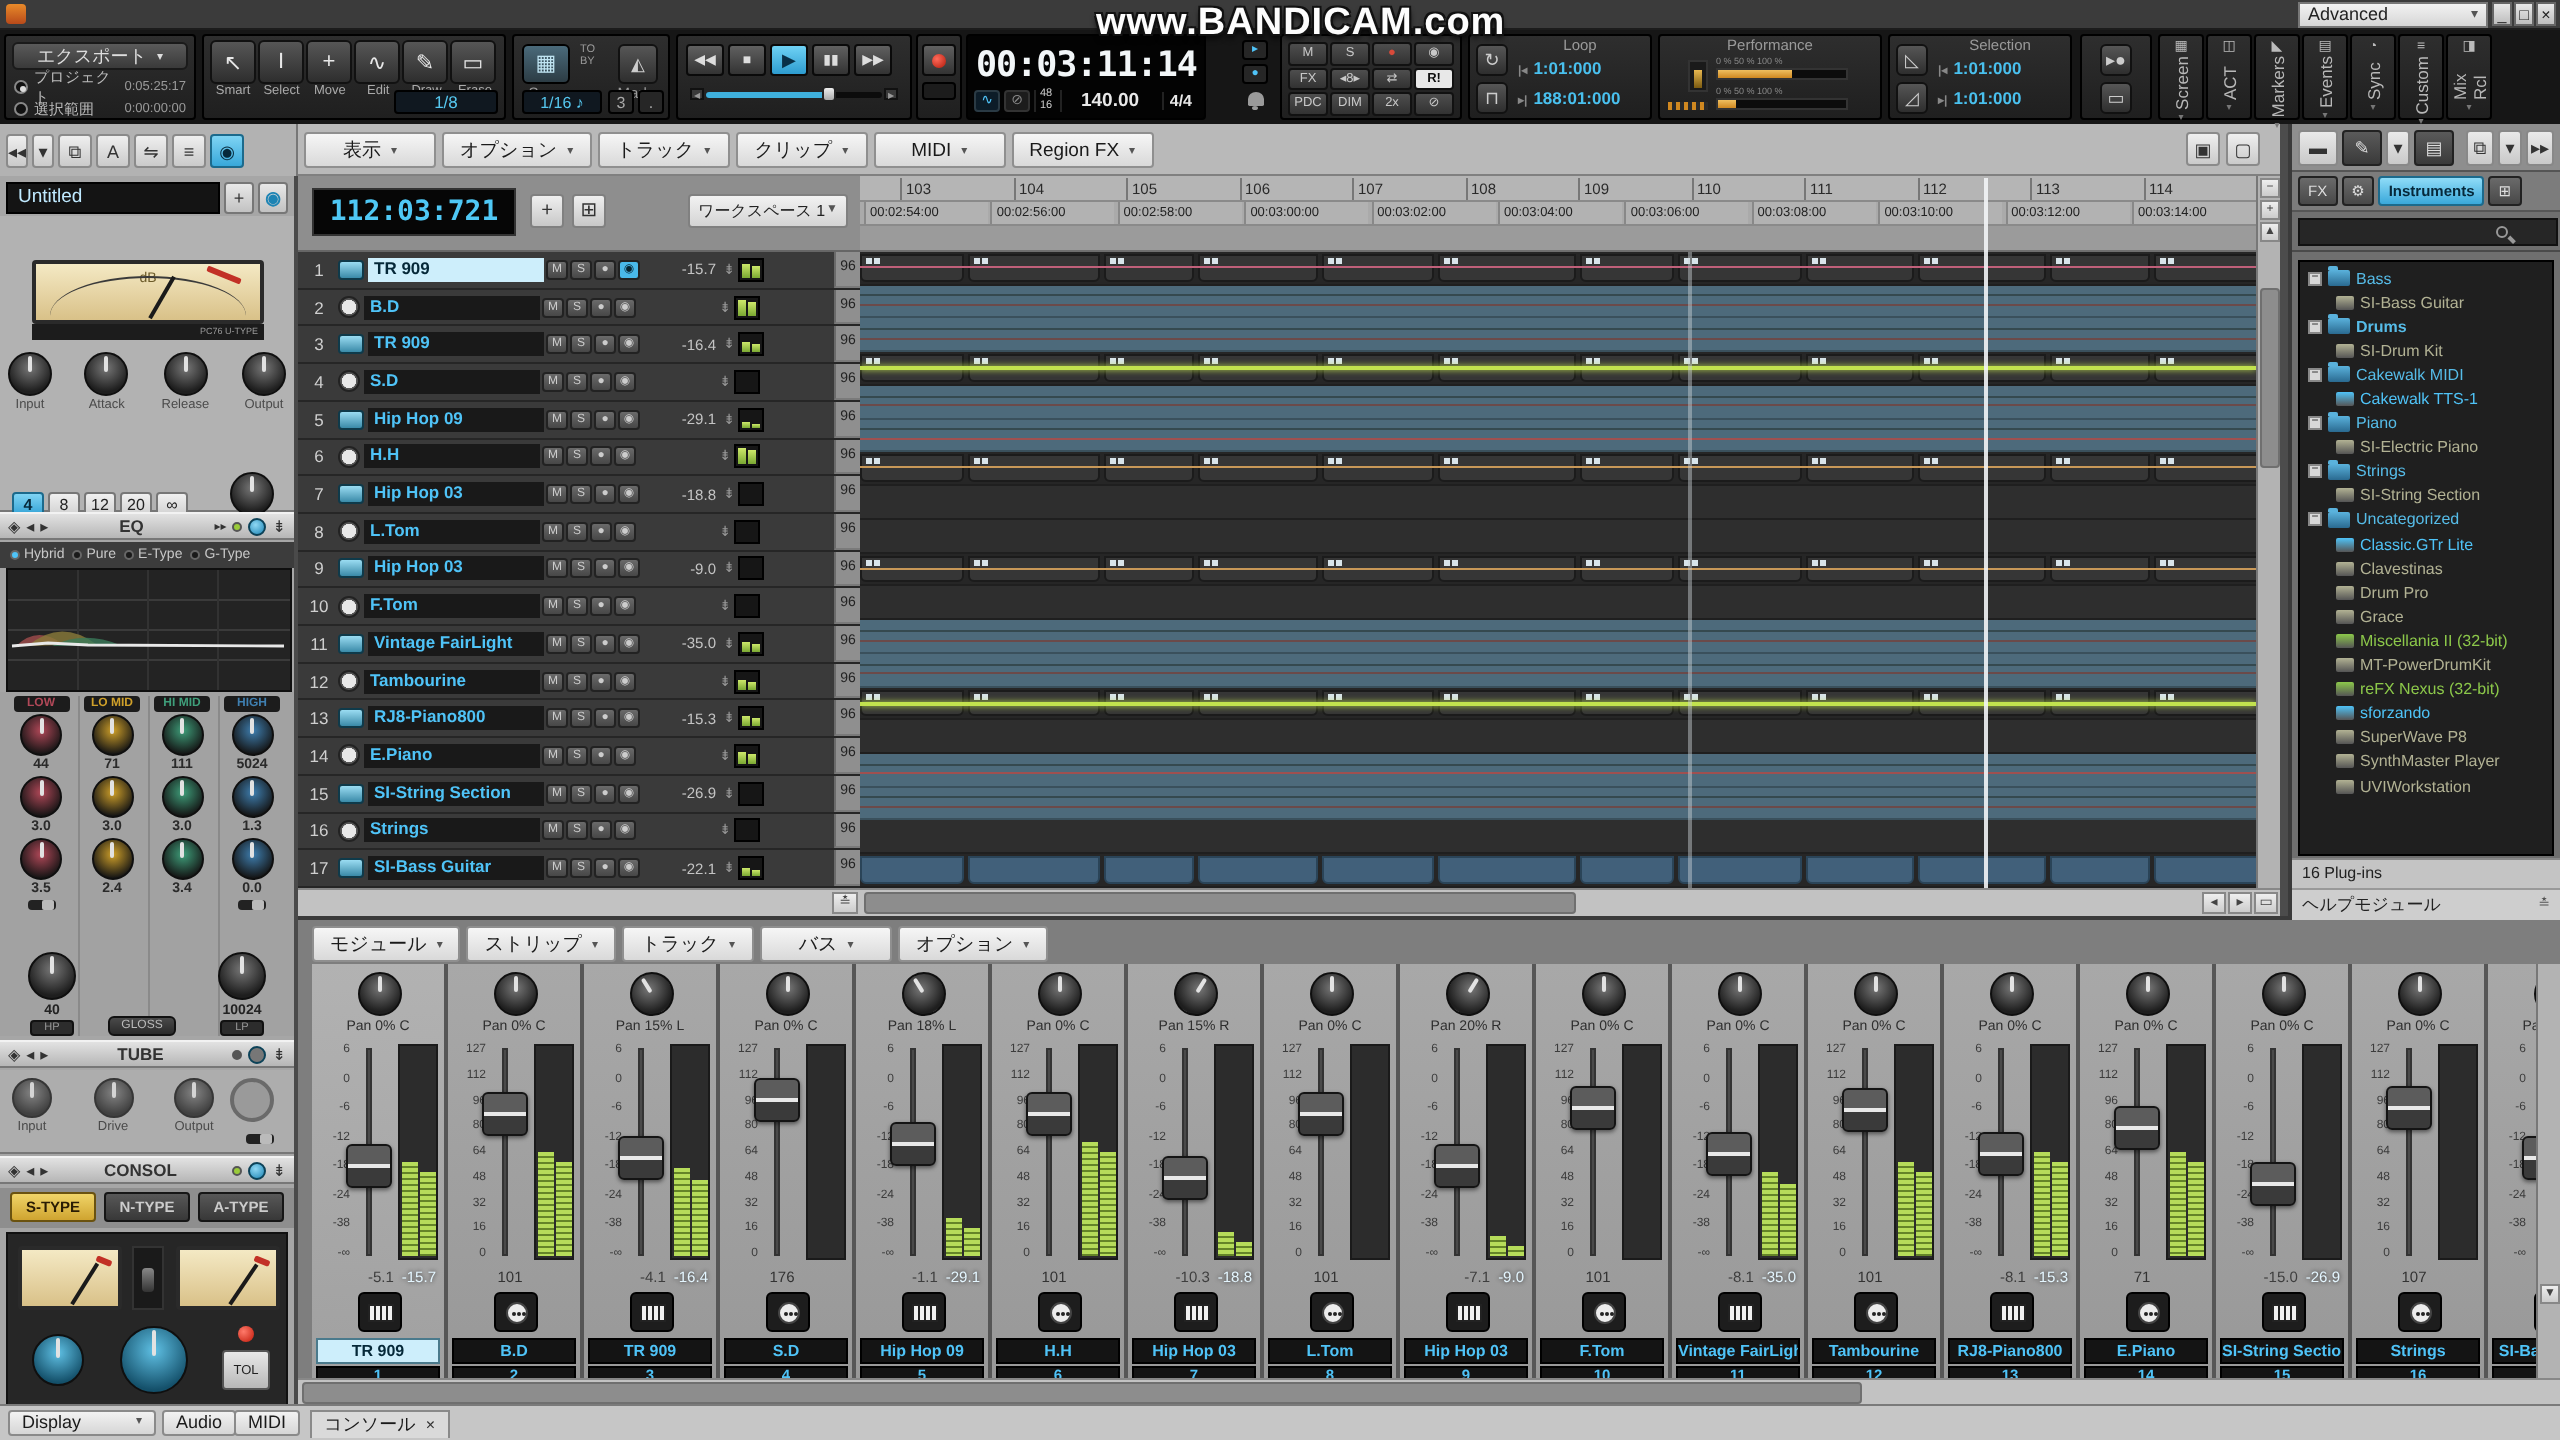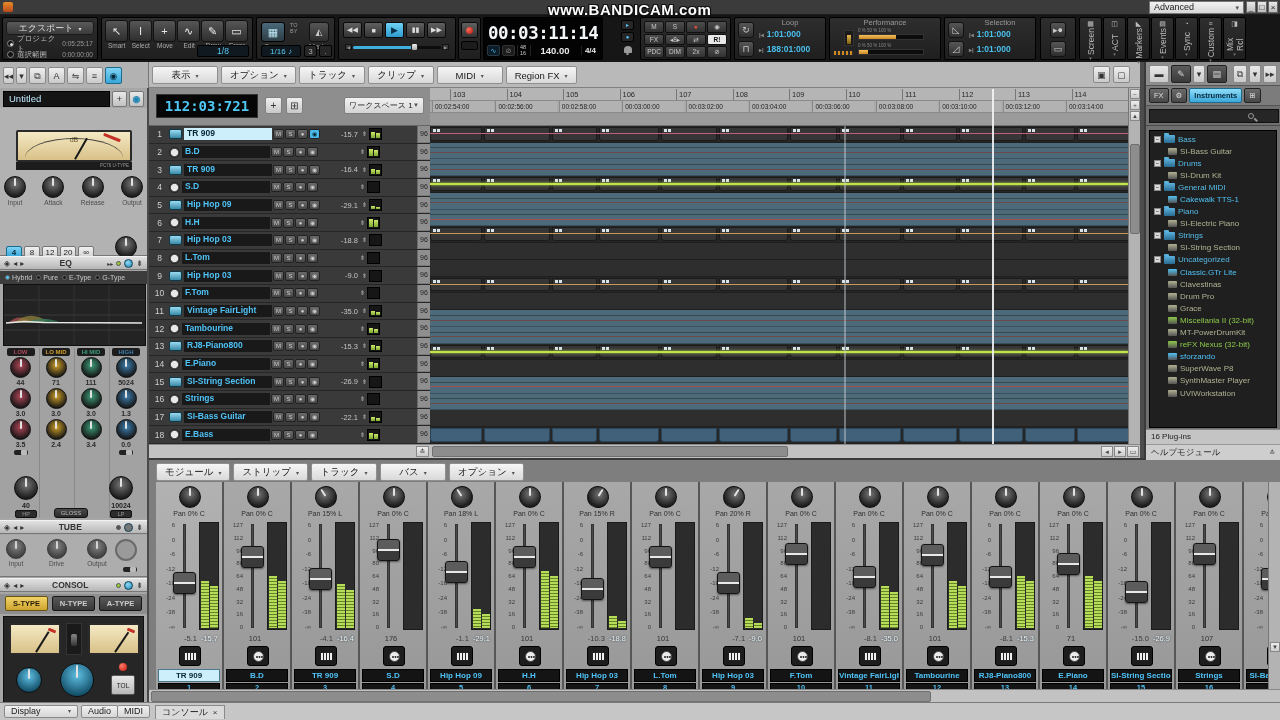--- a/index.html
+++ b/index.html
@@ -10,21 +10,21 @@
   
   .menubar{position:absolute;left:0;top:0;width:1280px;height:15px;background:#3b3b3b;border-bottom:1px solid #1c1c1c;
            display:flex;align-items:center;font-size:10px;color:#ddd;z-index:30;}
   .appicon{width:10px;height:10px;margin:0 5px 0 3px;background:linear-gradient(#e88a2a,#b84a1a);border-radius:2px;}
   .mitem{padding:0 7px;height:15px;line-height:15px;}
   .advbox{position:absolute;right:36px;top:1px;width:95px;height:13px;background:linear-gradient(#f2f2f2,#d6d6d6);
           border:1px solid #777;color:#222;font-size:9px;line-height:11px;padding:0 4px;display:flex;justify-content:space-between;}
   .winbtns{position:absolute;right:2px;top:1px;display:flex;gap:1px;}
   .winbtns div{width:10px;height:12px;background:linear-gradient(#e8e8e8,#bdbdbd);border:1px solid #666;
                font-size:8px;line-height:11px;text-align:center;color:#222;}
-  .watermark{position:absolute;left:548px;top:1px;z-index:40;font-size:15px;font-weight:bold;color:#fdfdfd;letter-spacing:.5px;
+  .watermark{position:absolute;left:548px;top:1px;z-index:40;font-size:19px;font-weight:bold;color:#fdfdfd;letter-spacing:.5px;
              text-shadow:-1px -1px 0 #111,1px -1px 0 #111,-1px 1px 0 #111,1px 1px 0 #111,0 2px 3px #000;}
 
   
   .toolbar{position:absolute;left:0;top:15px;width:1280px;height:47px;background:#161616;z-index:20;}
   .tmod{position:absolute;top:2px;height:43px;background:linear-gradient(#2e2e2e,#1f1f1f);border:1px solid #000;border-radius:2px;}
   .tmod .mtitle{font-size:7.5px;color:#9a9a9a;text-align:center;line-height:10px;}
   .expbtn{margin:3px;height:14px;background:linear-gradient(#5a5a5a,#3a3a3a);border:1px solid #1a1a1a;border-radius:3px;
           color:#ddd;font-size:9px;display:flex;align-items:center;justify-content:center;gap:5px;}
   .exprow{display:flex;align-items:center;gap:3px;padding:0 4px;height:11px;font-size:7.5px;color:#bbb;}
   .rdot{width:7px;height:7px;border-radius:50%;border:1px solid #888;background:#111;position:relative;flex:0 0 auto;}
@@ -1001,36 +1001,20 @@
         <div class="tsb">●</div>
         <div class="tsb echo">◉</div>
         <div class="tvol">-22.1</div>
         <div class="tcar">⇟</div>
         <div class="tmeter">
           <i style="height: 4.5px;"></i>
           <i style="height: 3.5px;"></i>
         </div>
         <div class="gcell">96</div>
       </div>
-      <div class="trow">
-        <div class="tnum">18</div>
-        <div class="ticon midi"></div>
-        <div class="tname">E.Bass</div>
-        <div class="tsb">M</div>
-        <div class="tsb">S</div>
-        <div class="tsb">●</div>
-        <div class="tsb echo">◉</div>
-        <div class="tvol"></div>
-        <div class="tcar">⇟</div>
-        <div class="tmeter">
-          <i style="height: 6px;"></i>
-          <i style="height: 5px;"></i>
-        </div>
-        <div class="gcell">96</div>
-      </div>
     </div>
   <div class="thscroll">
     <div class="colbtn">≛</div>
   </div>
 
   <div id="ruler">
     <div class="rmeas" id="rmeas">
         <span style="left: 20px;">103</span>
         <span style="left: 76.5px;">104</span>
         <span style="left: 133px;">105</span>
@@ -1353,30 +1337,30 @@
           <span class="fico"></span>
           <span style="color: rgb(86, 188, 232);">Bass</span>
         </div>
         <div class="tnode item">
           <span class="pico" style="background: linear-gradient(rgb(178, 178, 148), rgb(85, 85, 85));"></span>
           <span style="color: rgb(178, 178, 148);">SI-Bass Guitar</span>
         </div>
         <div class="tnode">
           <span class="exp">−</span>
           <span class="fico"></span>
-          <span style="color: rgb(86, 188, 232);">Drums</span>
+          <span style="color: rgb(86, 188, 232); font-weight: bold;">Drums</span>
         </div>
         <div class="tnode item">
           <span class="pico" style="background: linear-gradient(rgb(178, 178, 148), rgb(85, 85, 85));"></span>
           <span style="color: rgb(178, 178, 148);">SI-Drum Kit</span>
         </div>
         <div class="tnode">
           <span class="exp">−</span>
           <span class="fico"></span>
-          <span style="color: rgb(86, 188, 232);">General MIDI</span>
+          <span style="color: rgb(86, 188, 232);">Cakewalk MIDI</span>
         </div>
         <div class="tnode item">
           <span class="pico" style="background: linear-gradient(rgb(79, 195, 247), rgb(85, 85, 85));"></span>
           <span style="color: rgb(79, 195, 247);">Cakewalk TTS-1</span>
         </div>
         <div class="tnode">
           <span class="exp">−</span>
           <span class="fico"></span>
           <span style="color: rgb(86, 188, 232);">Piano</span>
         </div>

